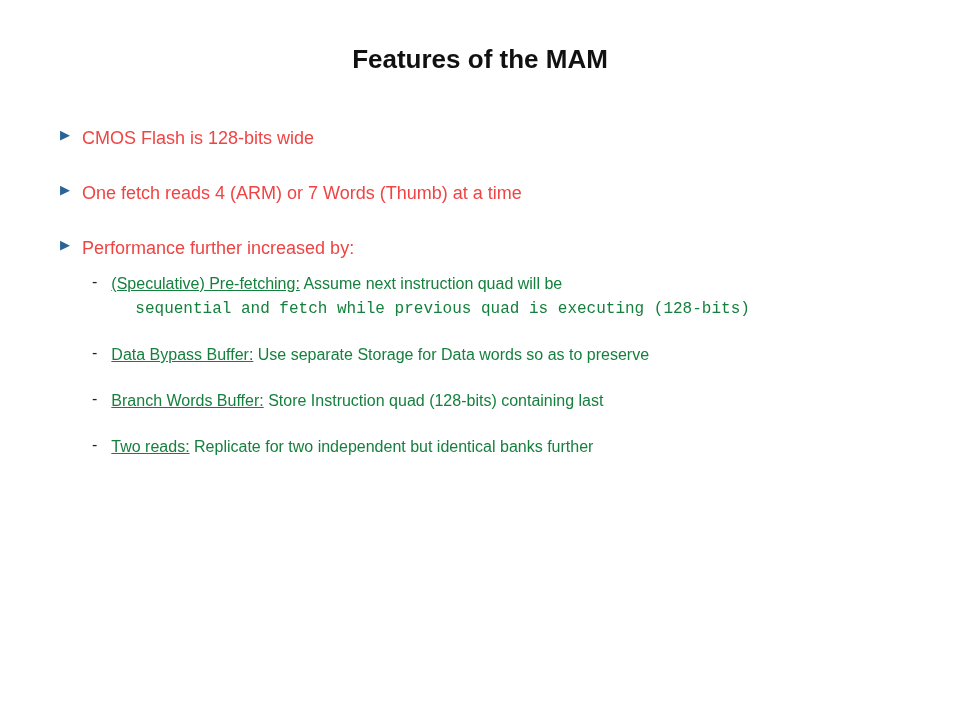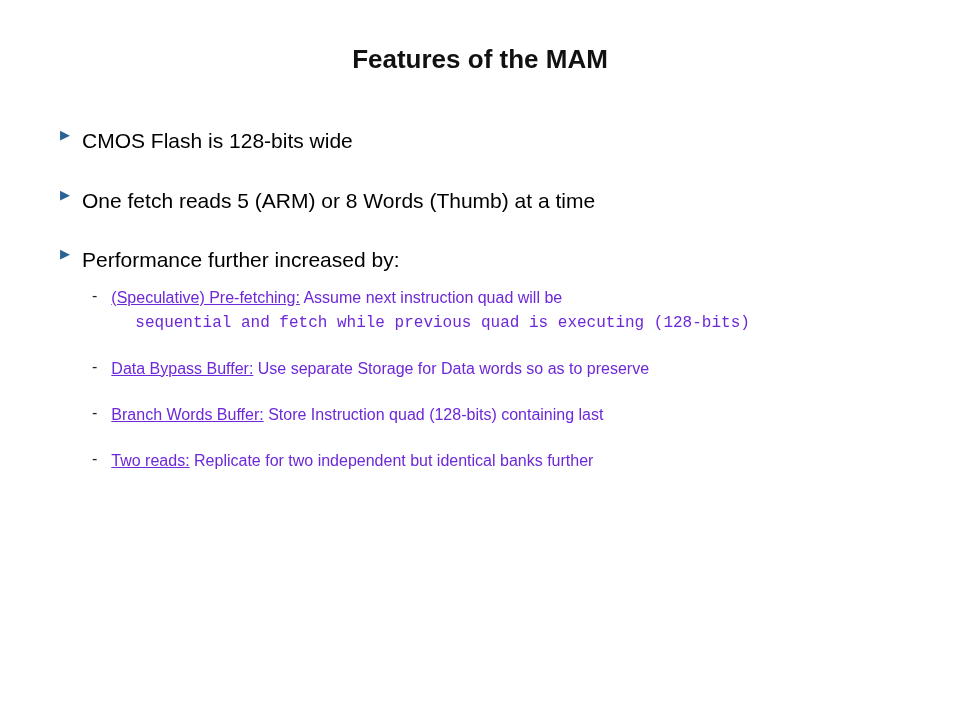--- a/index.html
+++ b/index.html
@@ -48,22 +48,22 @@
 
     .bullet-arrow {
       color: #2a6496;
       font-size: 13px;
       margin-right: 12px;
       margin-top: 2px;
       flex-shrink: 0;
     }
 
     .bullet-text {
-      font-size: 21px;
-      color: #000000;
+      font-size: 18px;
+      color: #ef4444;
       line-height: 1.5;
     }
 
     .sub-list {
       list-style: none;
       margin-top: 10px;
       padding-left: 10px;
     }
 
     .sub-item {
@@ -75,21 +75,21 @@
     .sub-dash {
       margin-right: 14px;
       flex-shrink: 0;
       font-size: 16px;
       color: #222;
       margin-top: 1px;
     }
 
     .sub-text {
       font-size: 16px;
-      color: #6d28d9;
+      color: #15803d;
       line-height: 1.5;
     }
 
     .underline {
       text-decoration: underline;
     }
 
     .indent {
       padding-left: 24px;
       font-family: Liberation Mono, monospace;
@@ -104,21 +104,21 @@
 
   <ul class="bullet-list">
 
     <li class="bullet-item">
       <span class="bullet-arrow">▶</span>
       <span class="bullet-text">CMOS Flash is 128-bits wide</span>
     </li>
 
     <li class="bullet-item">
       <span class="bullet-arrow">▶</span>
-      <span class="bullet-text">One fetch reads 5 (ARM) or 8 Words (Thumb)  at a time</span>
+      <span class="bullet-text">One fetch reads 4 (ARM) or 7 Words (Thumb)  at a time</span>
     </li>
 
     <li class="bullet-item">
       <span class="bullet-arrow">▶</span>
       <div>
         <span class="bullet-text">Performance further increased by:</span>
 
         <ul class="sub-list">
 
           <li class="sub-item">

